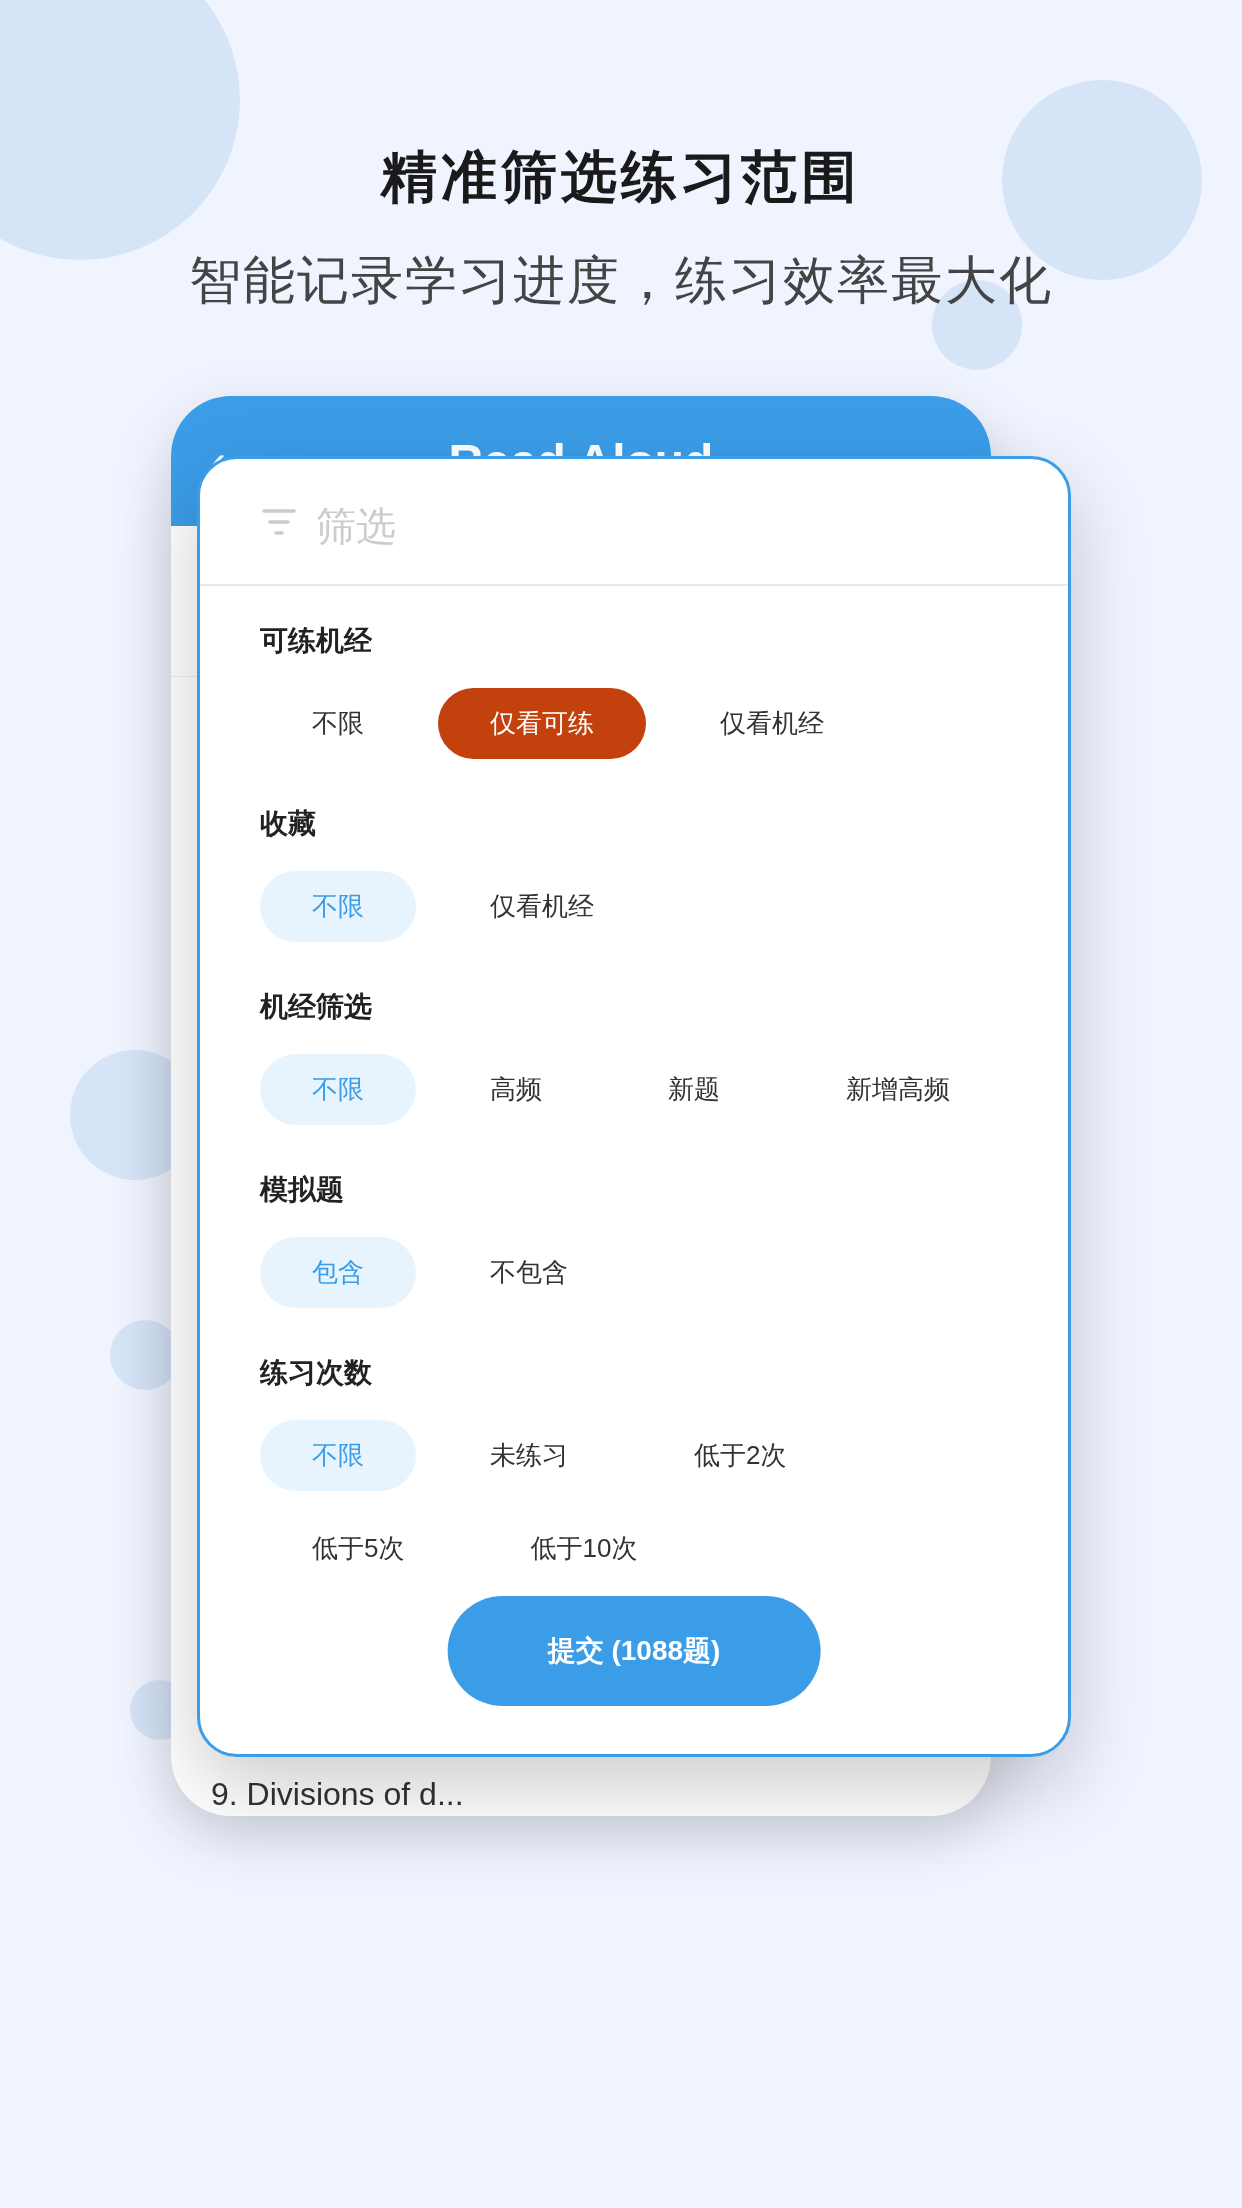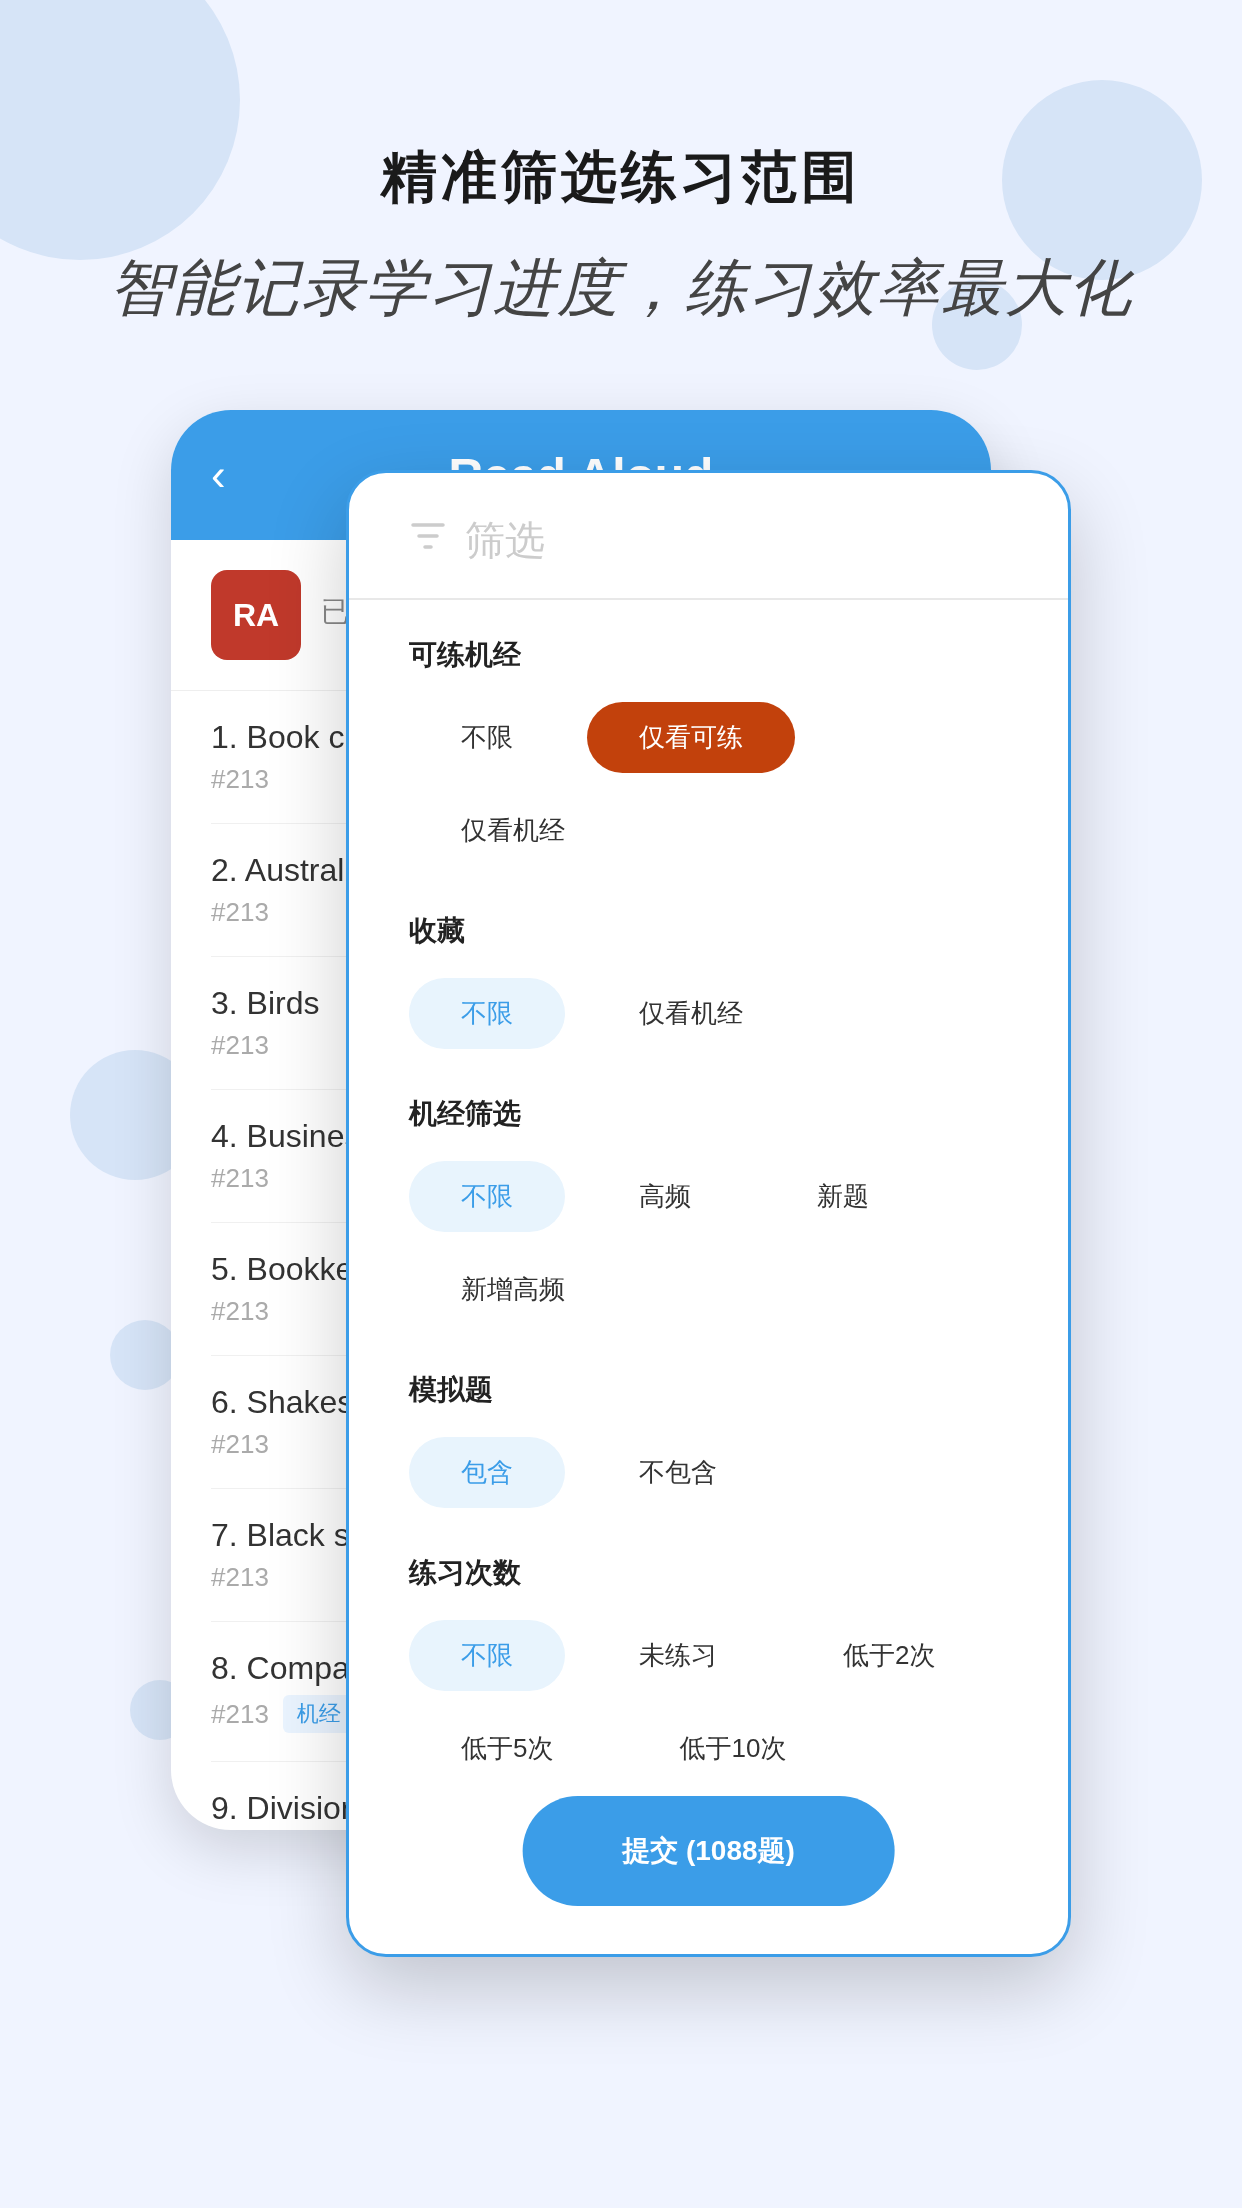--- a/index.html
+++ b/index.html
@@ -51,25 +51,24 @@
       z-index: 2;
     }
     .page-title {
       font-size: 56px;
       font-weight: 900;
       color: #1a1a1a;
       letter-spacing: 4px;
       margin-bottom: 30px;
     }
     .page-subtitle {
-      font-size: 62px;
+      font-size: 52px;
       color: #444;
       font-weight: 400;
       letter-spacing: 2px;
-      font-style: italic;
     }
 
     
     .phone-container {
       position: relative;
       margin: 80px auto 0;
       width: 900px;
       height: 1650px;
     }
 
@@ -169,21 +168,21 @@
       font-size: 22px;
       padding: 4px 14px;
       border-radius: 6px;
     }
 
     
     .filter-modal {
       position: absolute;
       top: 60px;
       right: 0;
-      width: 725px;
+      width: 874px;
       background: #fff;
       border-radius: 40px;
       box-shadow: 0 30px 80px rgba(0,0,0,0.2);
       z-index: 10;
       padding: 0 0 160px 0;
       border: 3px solid #3b9de8;
     }
 
     
     .filter-header {

